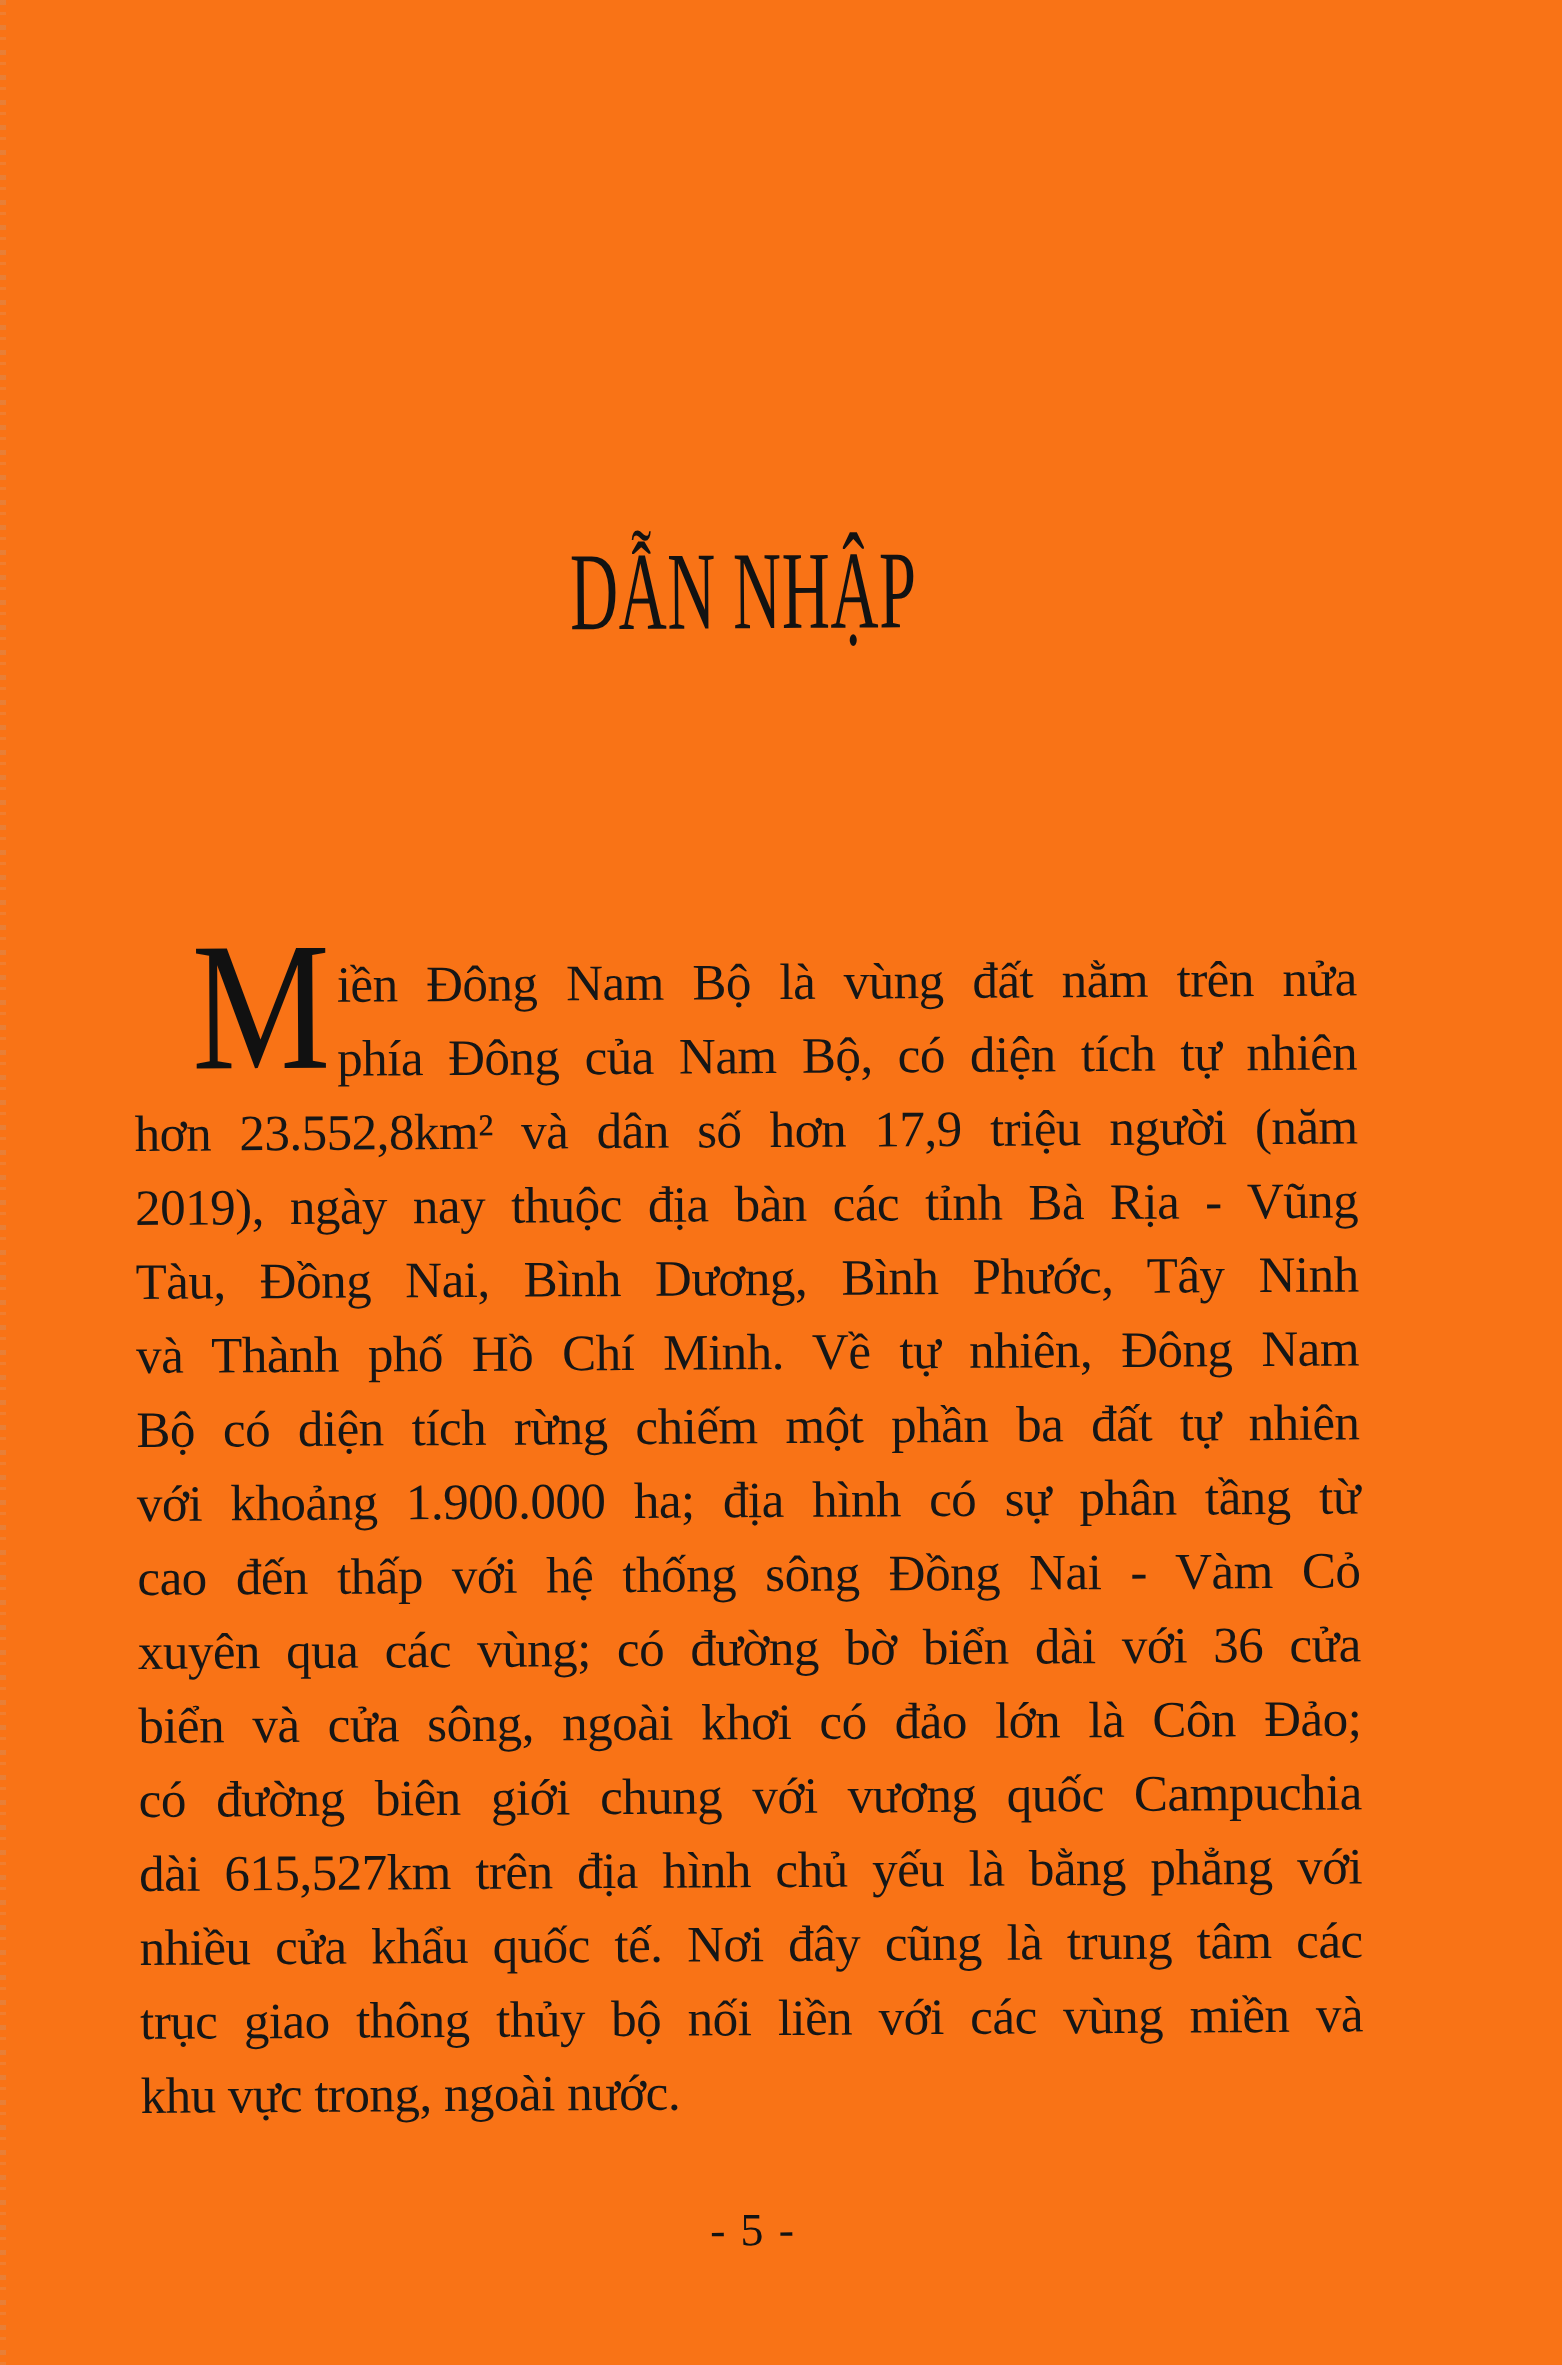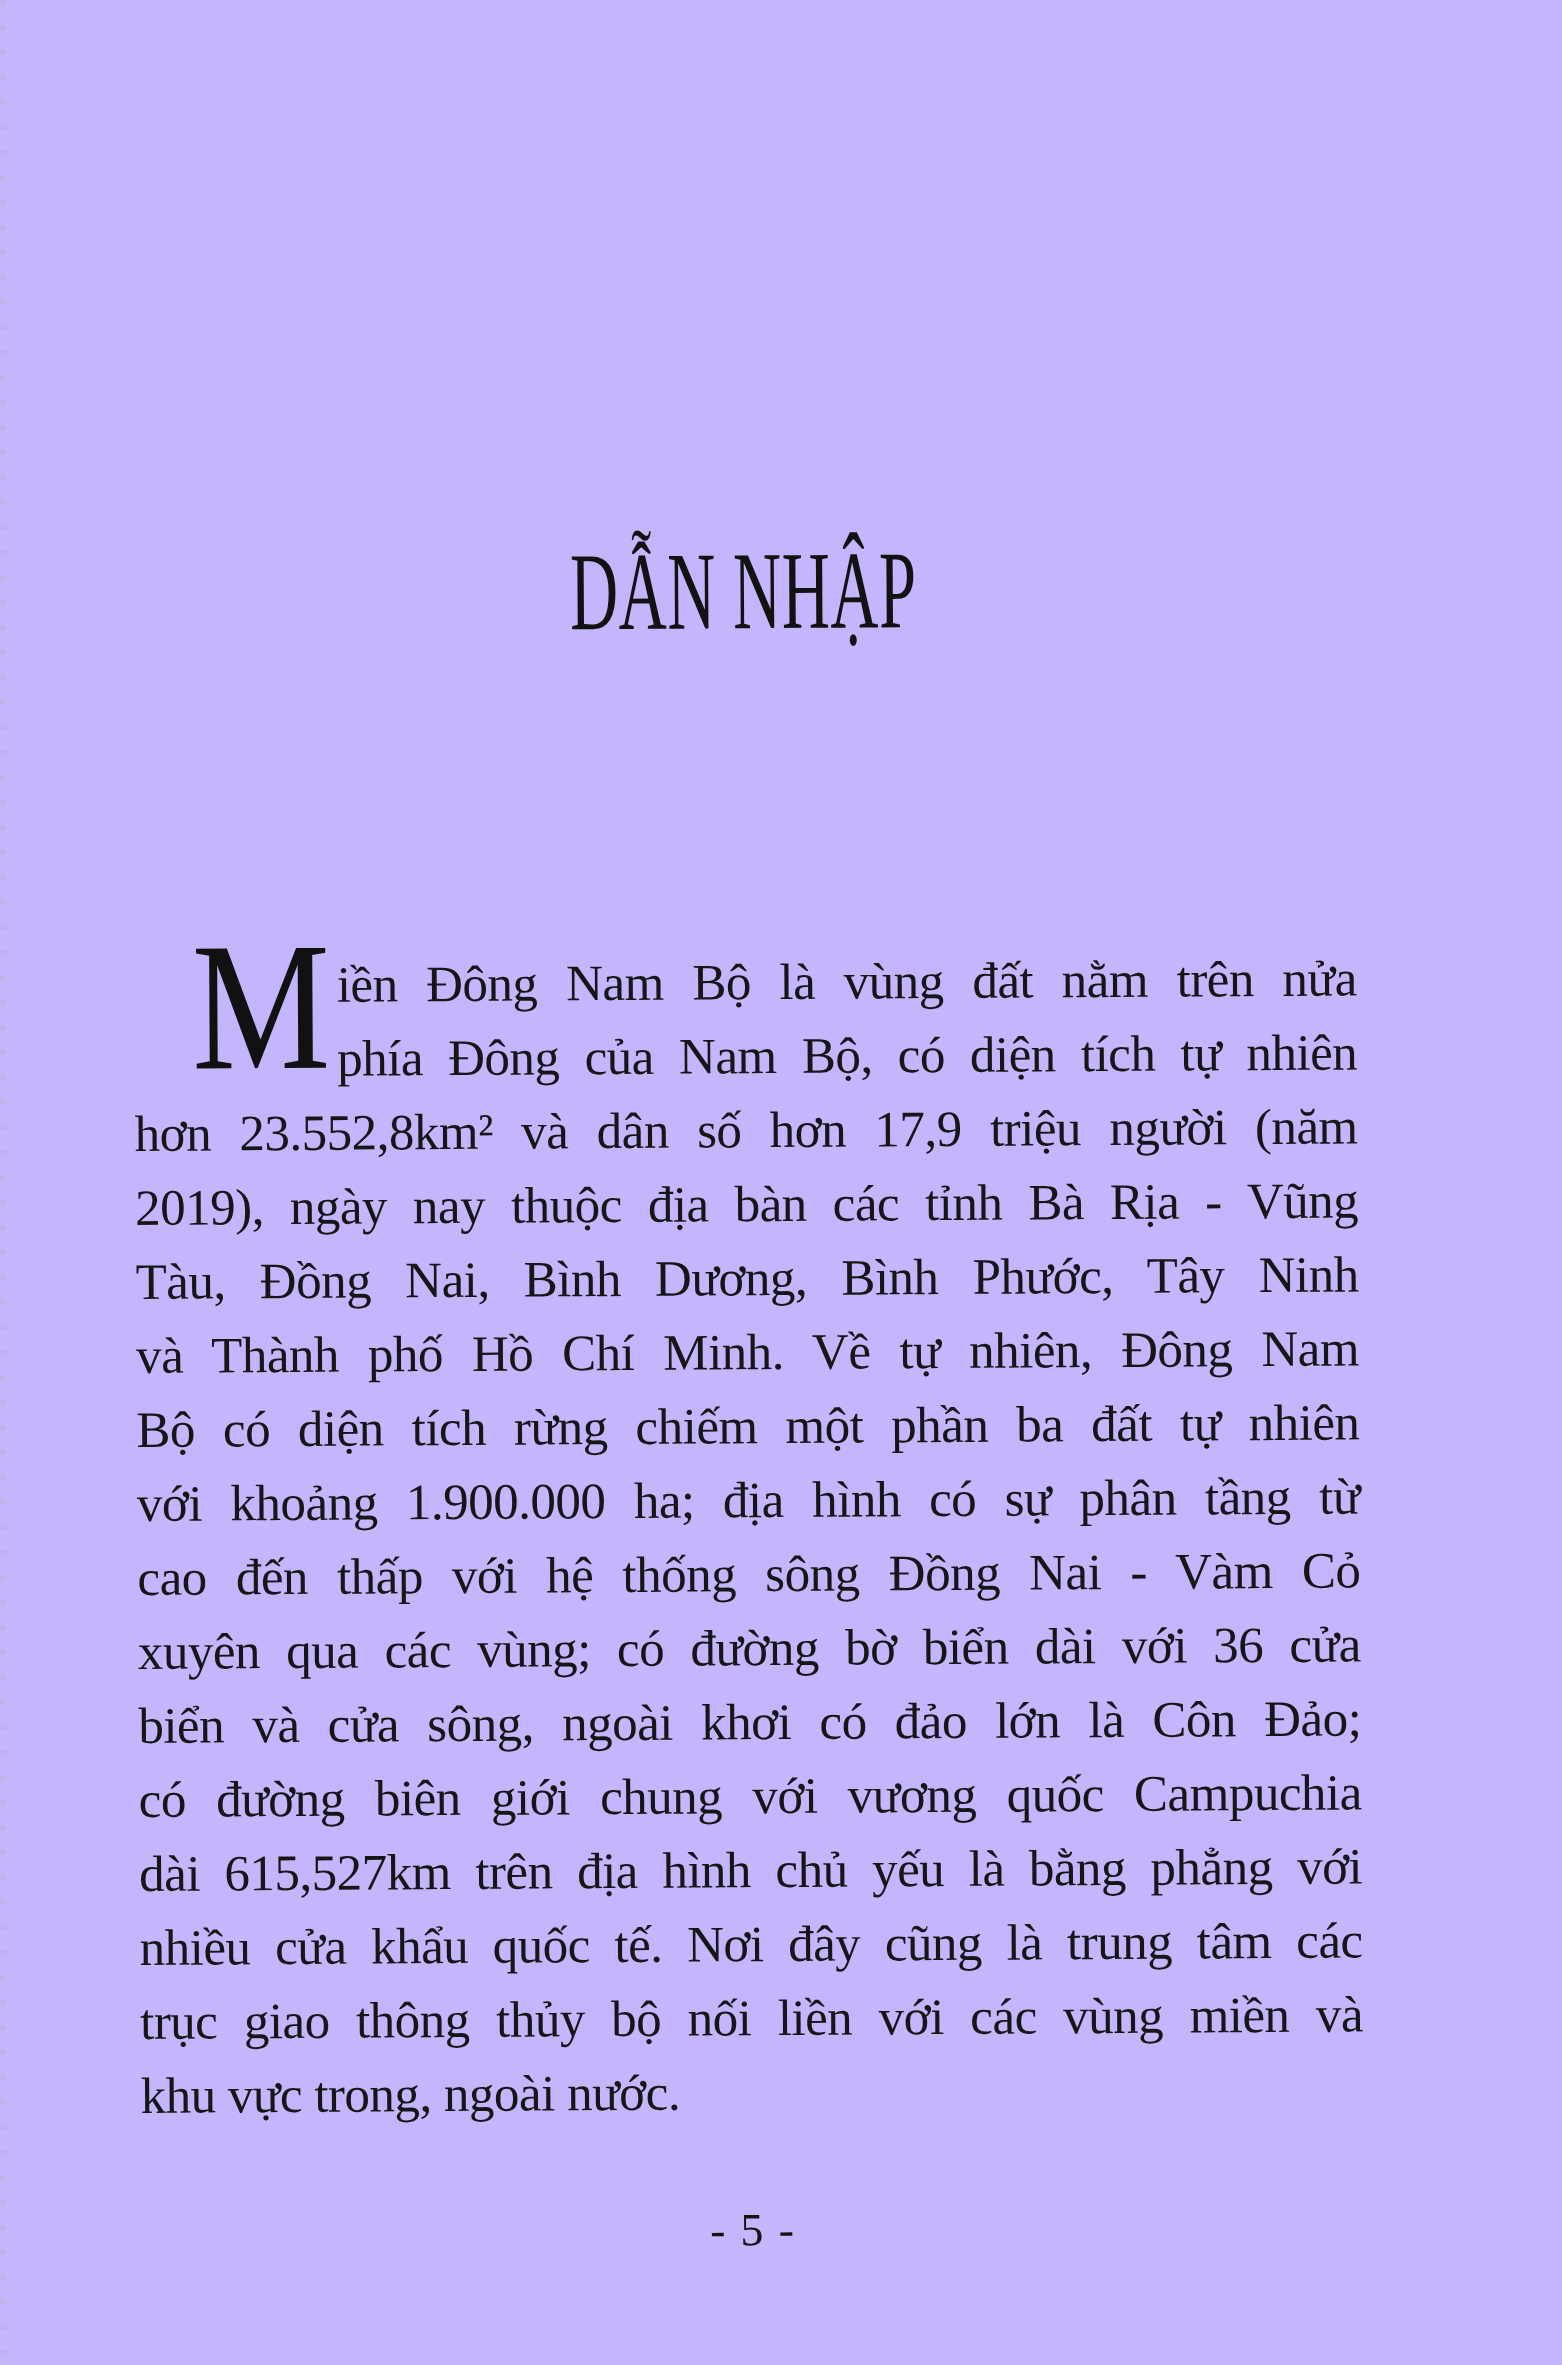--- a/index.html
+++ b/index.html
@@ -1,21 +1,21 @@
 <!DOCTYPE html>
 <html style="font-size:14.6px"><head>
 <meta charset="utf-8">
 <style>
   html, body { margin: 0; padding: 0; background: #ffffff; }
 
   .page {
     position: relative;
     width: 1562px;
     height: 2366px;
-    background: #c4b5fd;
+    background: #f97316;
     overflow: hidden;
     font-family: "Liberation Serif", "DejaVu Serif", serif;
     color: #151515;
   }
 
   
   .edge-noise {
     position: absolute;
     left: 0; top: 0;
     width: 6.4px; height: 100%;

